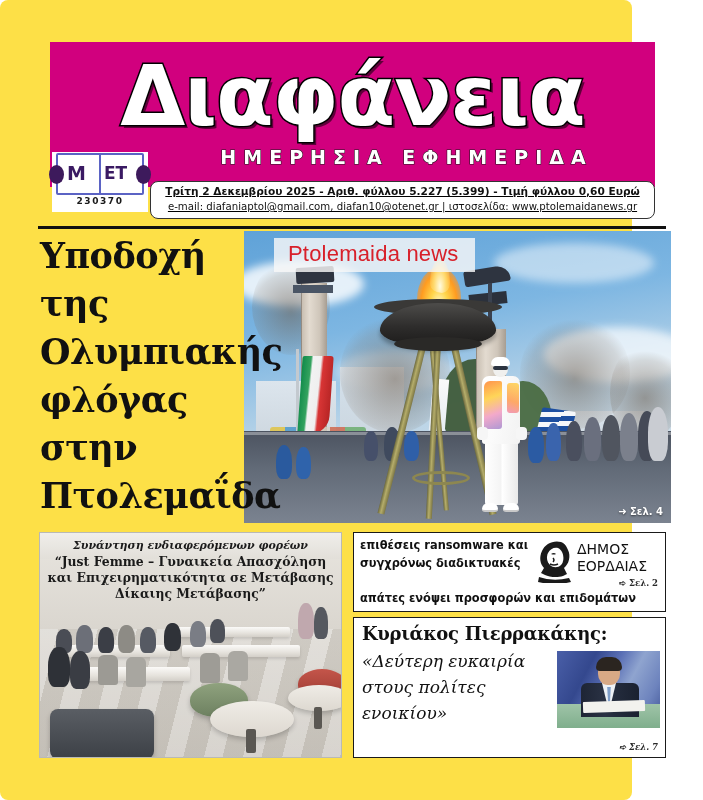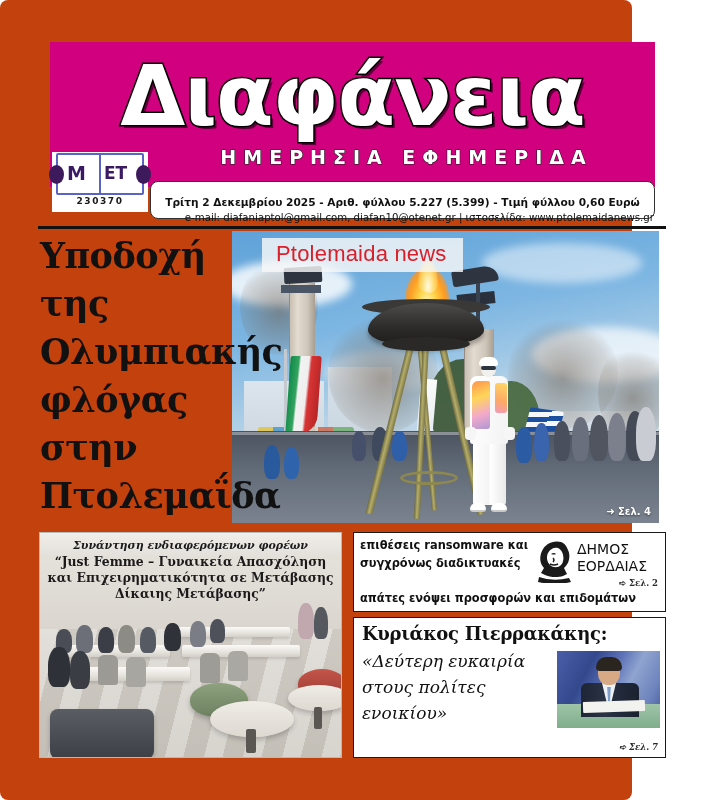--- a/index.html
+++ b/index.html
@@ -2,21 +2,21 @@
 <html><head>
 <meta charset="utf-8">
 <style>
   * { box-sizing: border-box; margin: 0; padding: 0; }
   html, body {
     width: 703px; height: 800px;
     background: #ffffff;
     font-family: "Liberation Sans", sans-serif;
     overflow: hidden;
   }
-  .page { position: relative; width: 632px; height: 800px; background:#c2410c;border-radius:8px; }
+  .page { position: relative; width: 632px; height: 800px; background:#fde047;border-radius:8px; }
 
   
   .masthead {
     position: absolute; left: 50px; top: 42px;
     width: 605px; height: 145px;
     background: #d1007e;
   }
   .masthead-title {
     position: absolute; left: 0; top: 2px; width: 605px;
     text-align: center;
@@ -87,30 +87,31 @@
   }
 
   
   .infobox {
     position: absolute; left: 150px; top: 181px;
     width: 505px; height: 38px;
     border: 1.4px solid #333;
     border-radius: 8px;
     background: #fff;
     z-index: 5;
-    padding-top: 12px;
+    padding-top: 1px;
+    text-decoration: underline;
   }
   .infobox-line1, .infobox-line2 {
     text-align: center;
     font-family: "DejaVu Sans", sans-serif;
     color: #111;
     white-space: nowrap;
   }
   .infobox-line1 { font-weight: bold; font-size: 10.6px; line-height: 16px; }
-  .infobox-line2 { font-size: 10.2px; line-height: 15px; text-align: right; }
+  .infobox-line2 { font-size: 10.2px; line-height: 15px; }
 
   
   .hrule {
     position: absolute; left: 38px; top: 226px;
     width: 628px; height: 3px; background: #111;
   }
 
   
   .lead-headline {
     position: absolute; left: 40px; top: 232px;
@@ -118,21 +119,21 @@
     font-family: "DejaVu Serif", serif;
     font-weight: bold;
     font-size: 35px;
     line-height: 48px;
     color: #111;
     z-index: 4;
     letter-spacing: -0.5px;
   }
 
   .lead-photo {
-    position: absolute; left: 232px; top: 231px;
+    position: absolute; left: 244px; top: 231px;
     width: 427px; height: 292px;
     overflow: hidden;
     background: #8fb9d8;
     padding-left: 12px;
   }
   
   .sky {
     position: absolute; inset: 0;
     background: linear-gradient(170deg,#5fa2d8 0%, #7db6e2 32%, #b9d4e8 58%, #cfdce6 78%, #b8c4cd 100%);
   }

